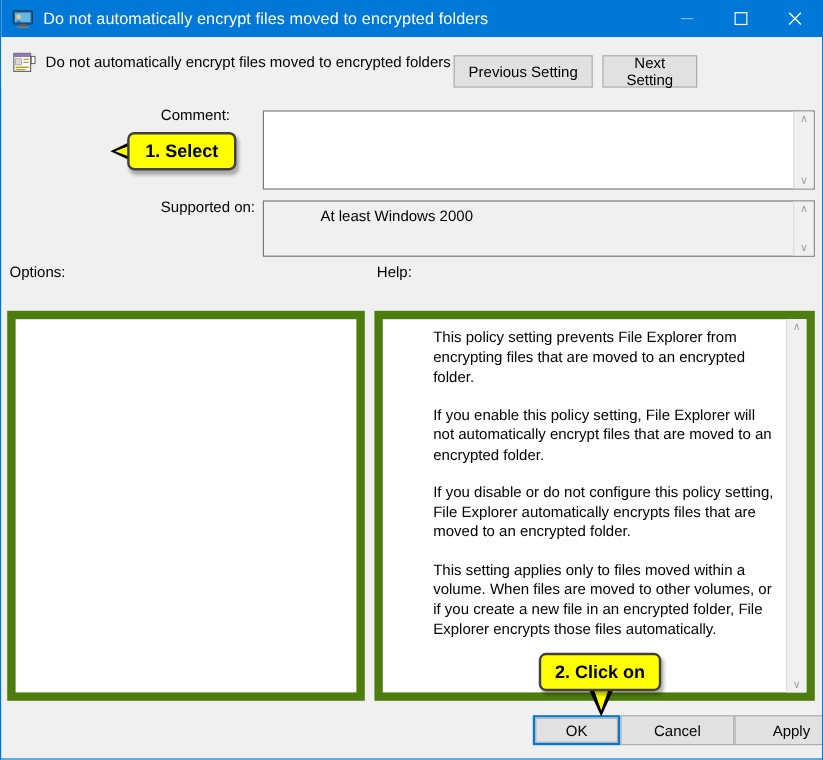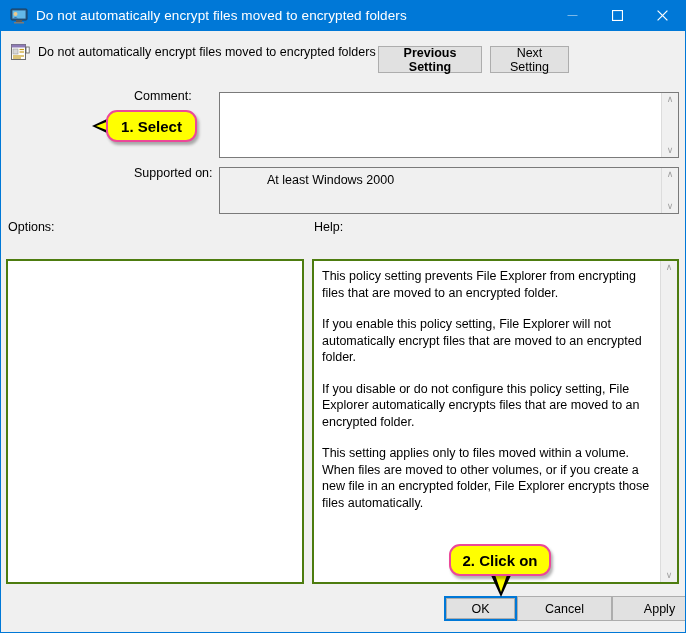--- a/index.html
+++ b/index.html
@@ -83,21 +83,21 @@
     border: 1px solid #adadad;
     font-family: "Liberation Sans", sans-serif;
     font-size: 12.5px;
     color: #000;
     height: 27px;
     cursor: default;
     display: inline-flex;
     align-items: center;
     justify-content: center;
   }
-  .btn-prev { width: 104px; font-weight: bold; }
+  .btn-prev { width: 116px; }
   .btn-next { width: 79px; }
 
   
   .radio-group {
     position: absolute;
     left: 11px; top: 90px;
     width: 120px;
   }
   .radio-row {
     display: flex;
@@ -166,22 +166,23 @@
     font-size: 9px;
     color: #a0a0a0;
     line-height: 1;
     user-select: none;
   }
 
   
   .pane {
     position: absolute;
     background: #ffffff;
-    border: 2px solid #4d7c0f;
-    display: flex;
+    border: 7px solid #4d7c0f;
+    display: flex;
+    padding-left: 34px;
   }
   .pane-options { left: 5px;   top: 259px; width: 298px; height: 325px; }
   .pane-help    { left: 311px; top: 259px; width: 367px; height: 325px; }
   .pane-body {
     flex: 1;
     padding: 7px 9px 0 8px;
     font-size: 12.5px;
     line-height: 16.5px;
     color: #000;
     overflow: hidden;
@@ -204,22 +205,22 @@
   .btn-ok {
     width: 69px; height: 21px;
     border: 1px solid #adadad;
     background: #e1e1e1;
   }
 
   
   .callout {
     position: absolute;
     background: #ffff00;
-    border: 2px solid #ec4899;
-    border-radius: 11px;
+    border: 2px solid #404040;
+    border-radius: 6px;
     font-weight: bold;
     font-size: 15px;
     color: #000;
     display: flex;
     align-items: center;
     justify-content: center;
     box-shadow: 2px 3px 3px rgba(0,0,0,0.30);
     z-index: 30;
     white-space: nowrap;
   }

